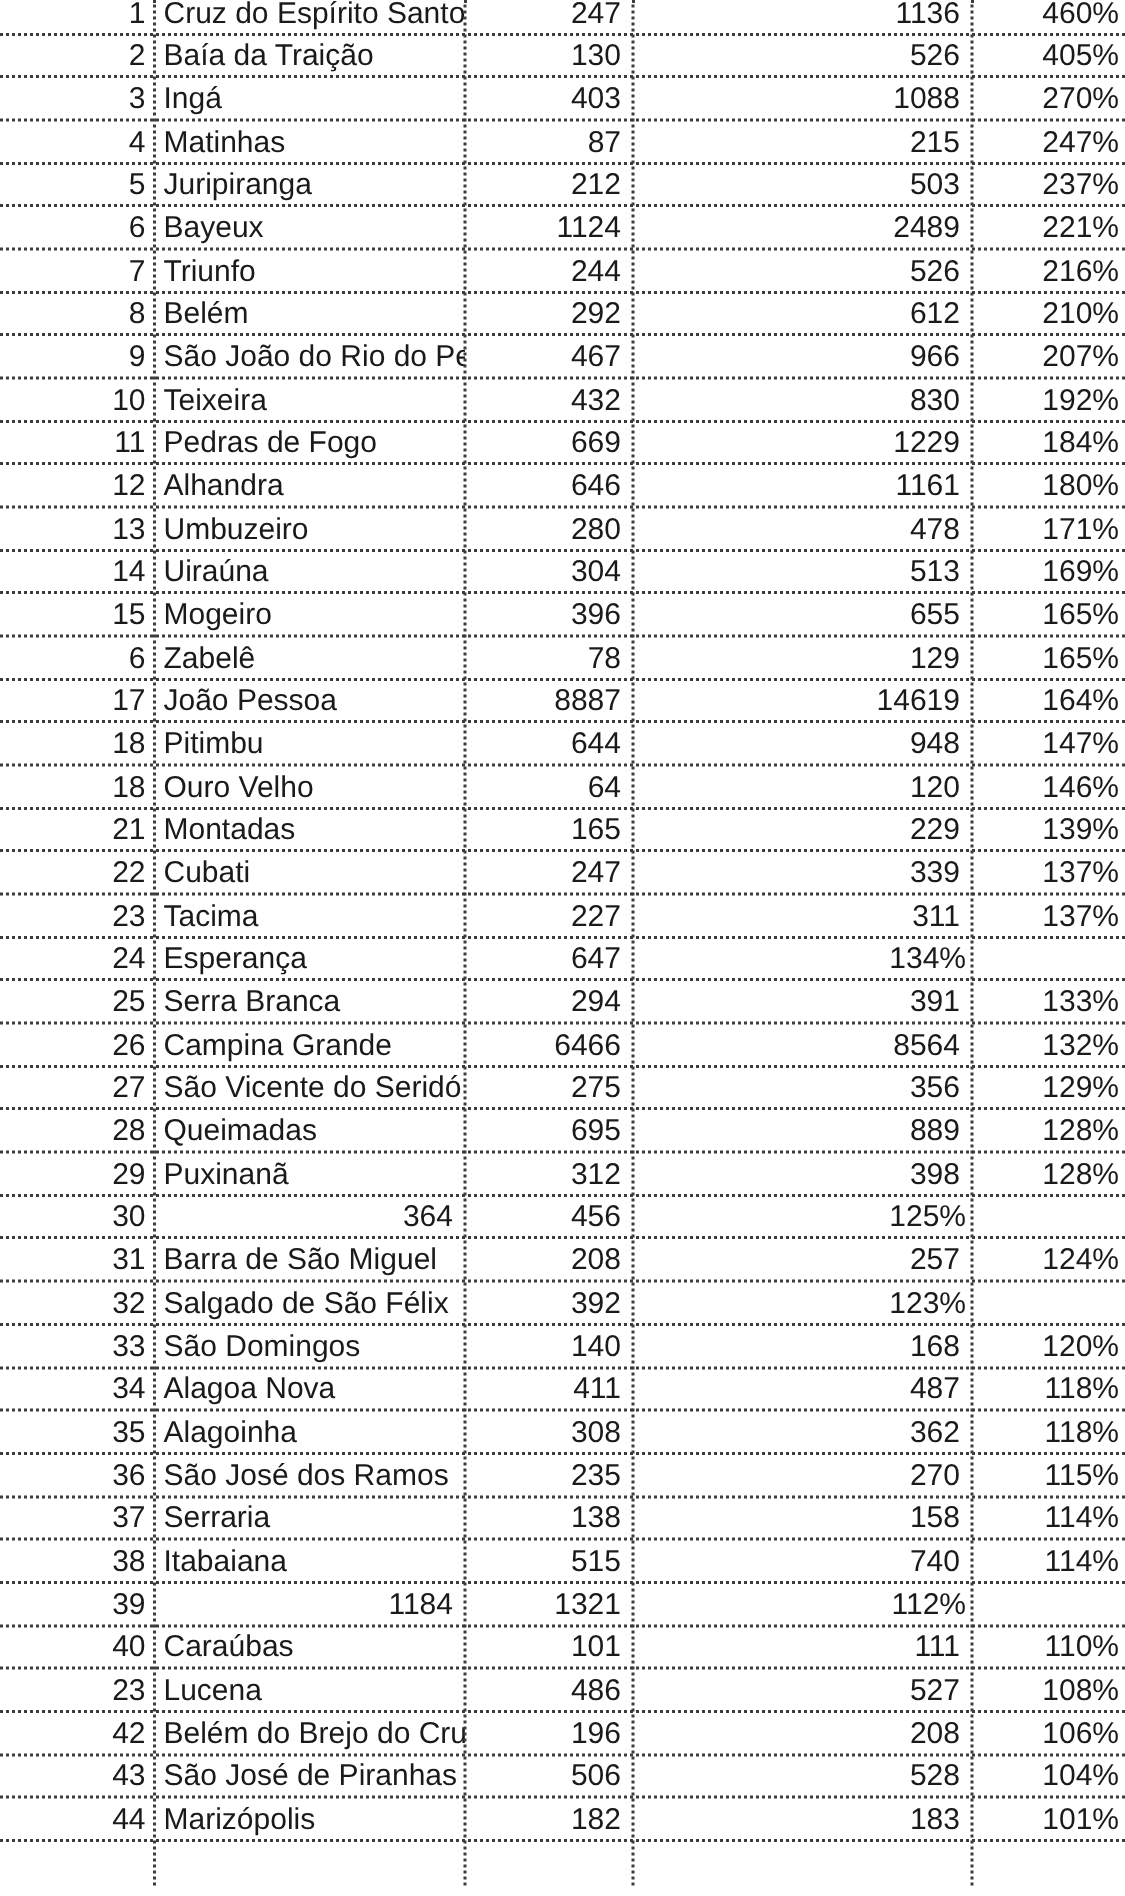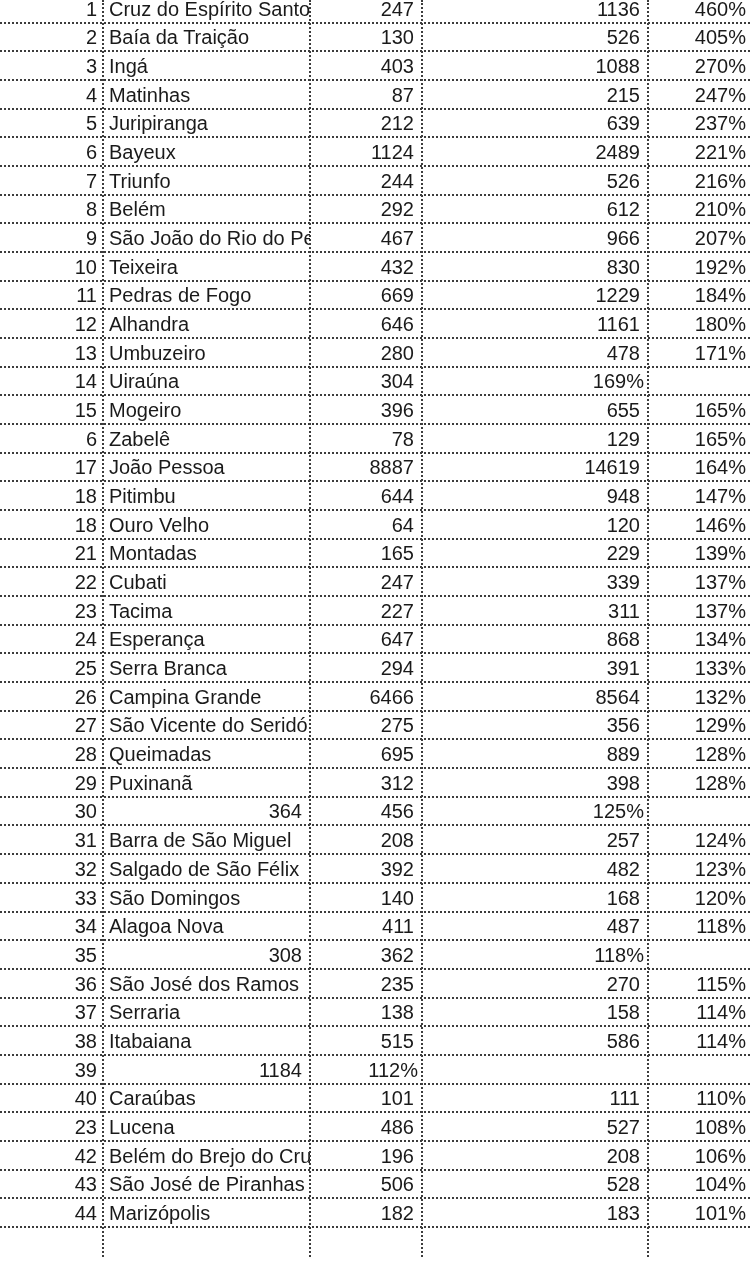--- a/index.html
+++ b/index.html
@@ -84,21 +84,21 @@
     <div class="cell c-rank">4</div>
     <div class="cell c-name">Matinhas</div>
     <div class="cell c-v1">87</div>
     <div class="cell c-v2">215</div>
     <div class="cell c-pct">247%</div>
   </div>
     <div class="row">
     <div class="cell c-rank">5</div>
     <div class="cell c-name">Juripiranga</div>
     <div class="cell c-v1">212</div>
-    <div class="cell c-v2">639</div>
+    <div class="cell c-v2">503</div>
     <div class="cell c-pct">237%</div>
   </div>
     <div class="row">
     <div class="cell c-rank">6</div>
     <div class="cell c-name">Bayeux</div>
     <div class="cell c-v1">1124</div>
     <div class="cell c-v2">2489</div>
     <div class="cell c-pct">221%</div>
   </div>
     <div class="row">
@@ -147,20 +147,21 @@
     <div class="cell c-rank">13</div>
     <div class="cell c-name">Umbuzeiro</div>
     <div class="cell c-v1">280</div>
     <div class="cell c-v2">478</div>
     <div class="cell c-pct">171%</div>
   </div>
     <div class="row">
     <div class="cell c-rank">14</div>
     <div class="cell c-name">Uiraúna</div>
     <div class="cell c-v1">304</div>
+    <div class="cell c-v2">513</div>
     <div class="cell c-pct">169%</div>
   </div>
     <div class="row">
     <div class="cell c-rank">15</div>
     <div class="cell c-name">Mogeiro</div>
     <div class="cell c-v1">396</div>
     <div class="cell c-v2">655</div>
     <div class="cell c-pct">165%</div>
   </div>
     <div class="row">
@@ -209,21 +210,20 @@
     <div class="cell c-rank">23</div>
     <div class="cell c-name">Tacima</div>
     <div class="cell c-v1">227</div>
     <div class="cell c-v2">311</div>
     <div class="cell c-pct">137%</div>
   </div>
     <div class="row">
     <div class="cell c-rank">24</div>
     <div class="cell c-name">Esperança</div>
     <div class="cell c-v1">647</div>
-    <div class="cell c-v2">868</div>
     <div class="cell c-pct">134%</div>
   </div>
     <div class="row">
     <div class="cell c-rank">25</div>
     <div class="cell c-name">Serra Branca</div>
     <div class="cell c-v1">294</div>
     <div class="cell c-v2">391</div>
     <div class="cell c-pct">133%</div>
   </div>
     <div class="row">
@@ -264,39 +264,39 @@
     <div class="cell c-rank">31</div>
     <div class="cell c-name">Barra de São Miguel</div>
     <div class="cell c-v1">208</div>
     <div class="cell c-v2">257</div>
     <div class="cell c-pct">124%</div>
   </div>
     <div class="row">
     <div class="cell c-rank">32</div>
     <div class="cell c-name">Salgado de São Félix</div>
     <div class="cell c-v1">392</div>
-    <div class="cell c-v2">482</div>
     <div class="cell c-pct">123%</div>
   </div>
     <div class="row">
     <div class="cell c-rank">33</div>
     <div class="cell c-name">São Domingos</div>
     <div class="cell c-v1">140</div>
     <div class="cell c-v2">168</div>
     <div class="cell c-pct">120%</div>
   </div>
     <div class="row">
     <div class="cell c-rank">34</div>
     <div class="cell c-name">Alagoa Nova</div>
     <div class="cell c-v1">411</div>
     <div class="cell c-v2">487</div>
     <div class="cell c-pct">118%</div>
   </div>
     <div class="row">
     <div class="cell c-rank">35</div>
+    <div class="cell c-name">Alagoinha</div>
     <div class="cell c-v1">308</div>
     <div class="cell c-v2">362</div>
     <div class="cell c-pct">118%</div>
   </div>
     <div class="row">
     <div class="cell c-rank">36</div>
     <div class="cell c-name">São José dos Ramos</div>
     <div class="cell c-v1">235</div>
     <div class="cell c-v2">270</div>
     <div class="cell c-pct">115%</div>
@@ -305,26 +305,27 @@
     <div class="cell c-rank">37</div>
     <div class="cell c-name">Serraria</div>
     <div class="cell c-v1">138</div>
     <div class="cell c-v2">158</div>
     <div class="cell c-pct">114%</div>
   </div>
     <div class="row">
     <div class="cell c-rank">38</div>
     <div class="cell c-name">Itabaiana</div>
     <div class="cell c-v1">515</div>
-    <div class="cell c-v2">586</div>
+    <div class="cell c-v2">740</div>
     <div class="cell c-pct">114%</div>
   </div>
     <div class="row">
     <div class="cell c-rank">39</div>
     <div class="cell c-v1">1184</div>
+    <div class="cell c-v2">1321</div>
     <div class="cell c-pct">112%</div>
   </div>
     <div class="row">
     <div class="cell c-rank">40</div>
     <div class="cell c-name">Caraúbas</div>
     <div class="cell c-v1">101</div>
     <div class="cell c-v2">111</div>
     <div class="cell c-pct">110%</div>
   </div>
     <div class="row">

